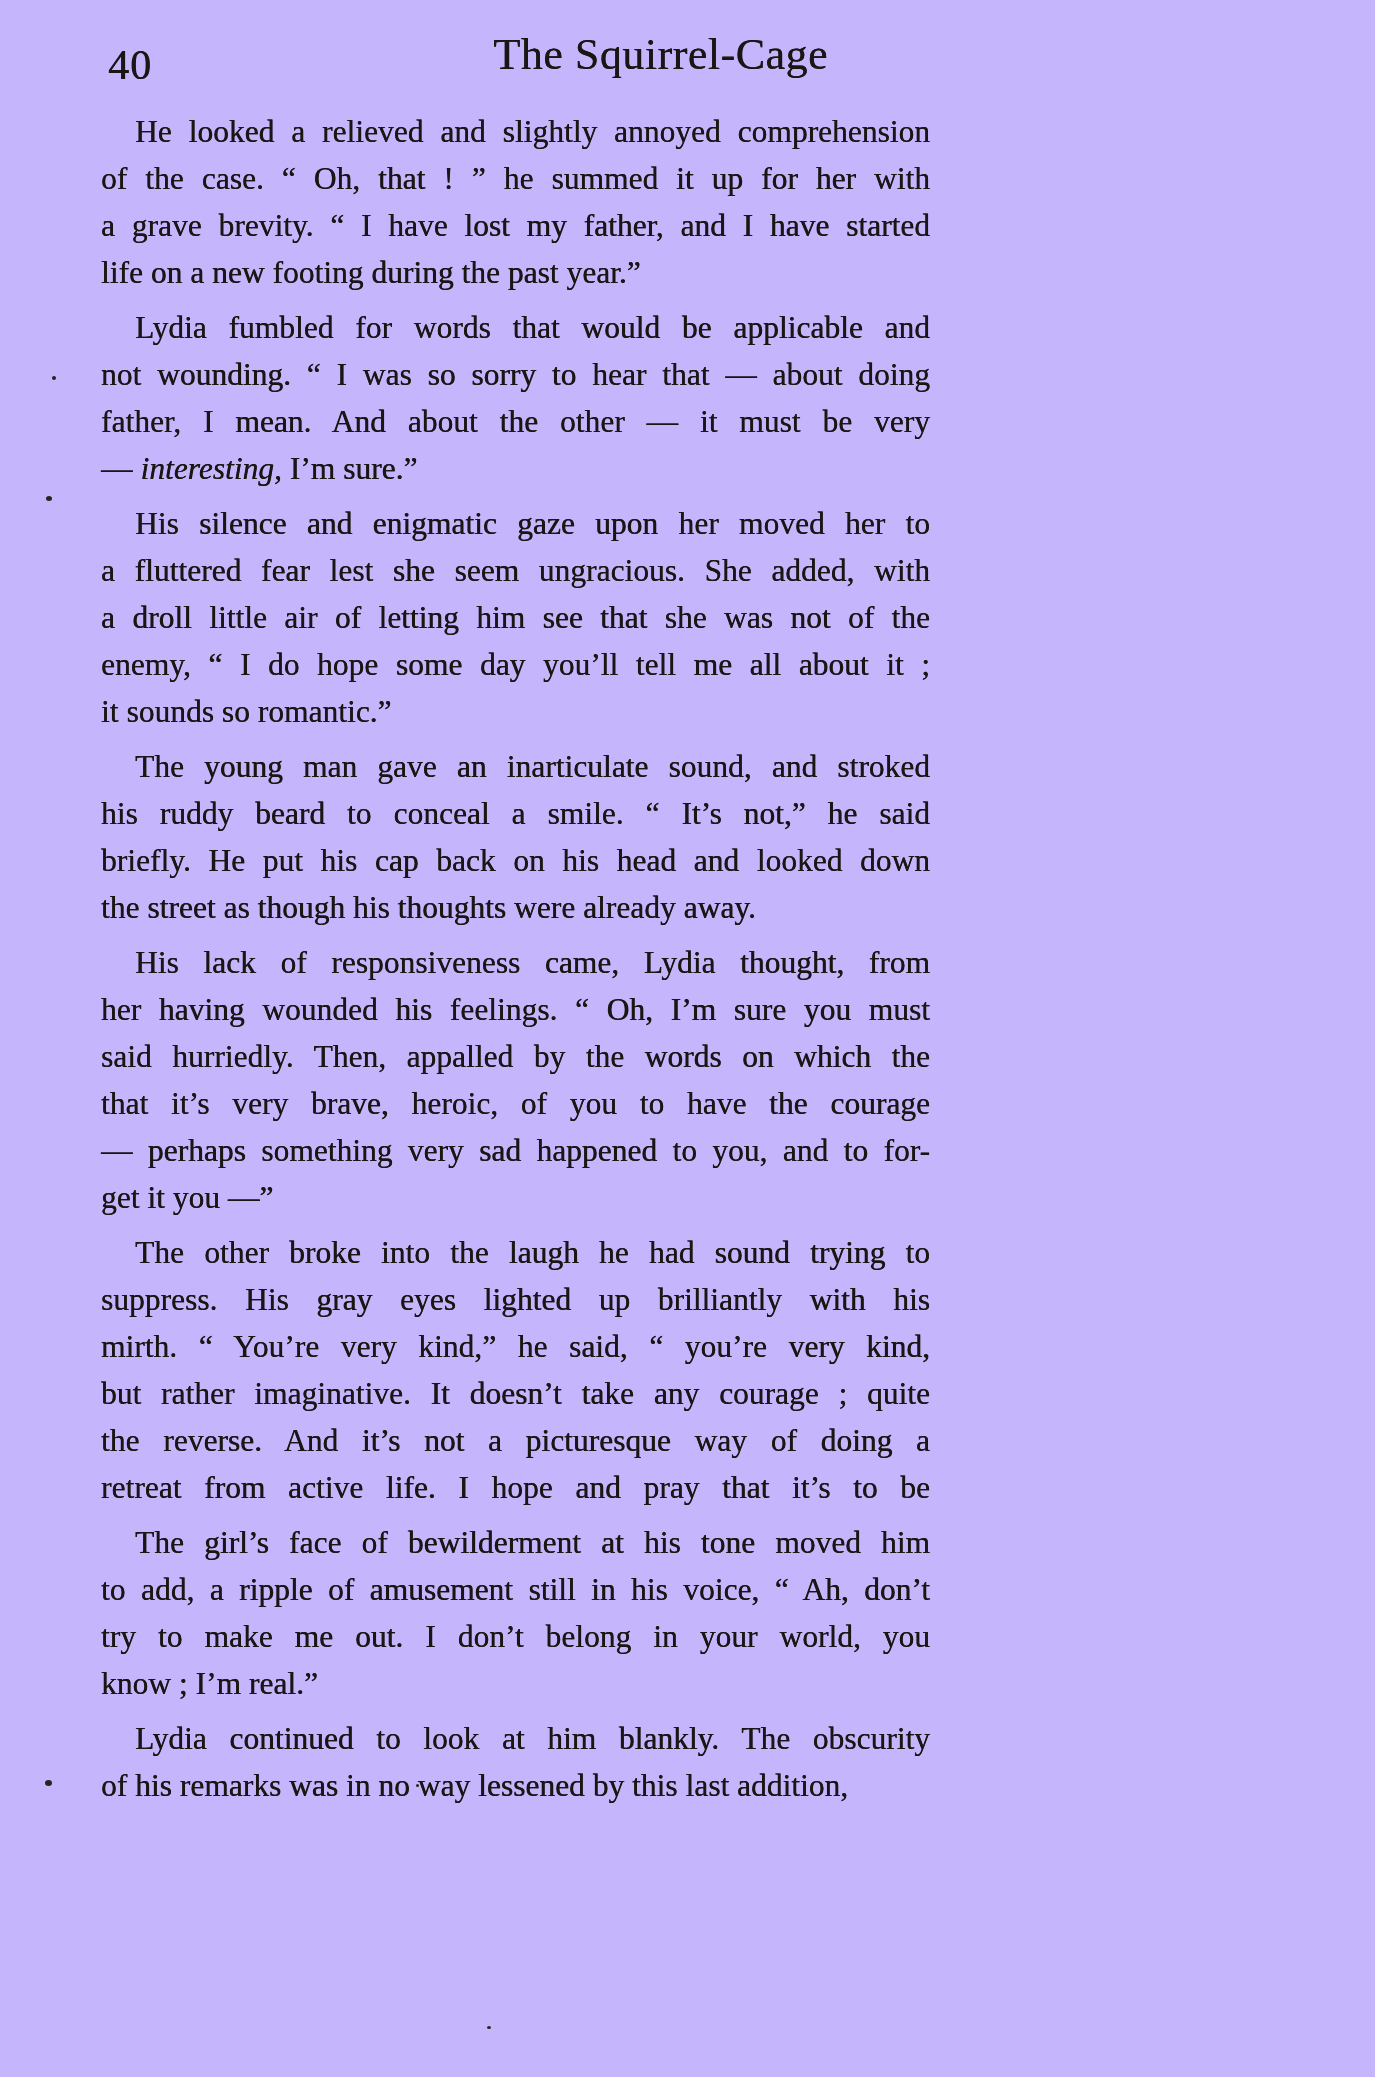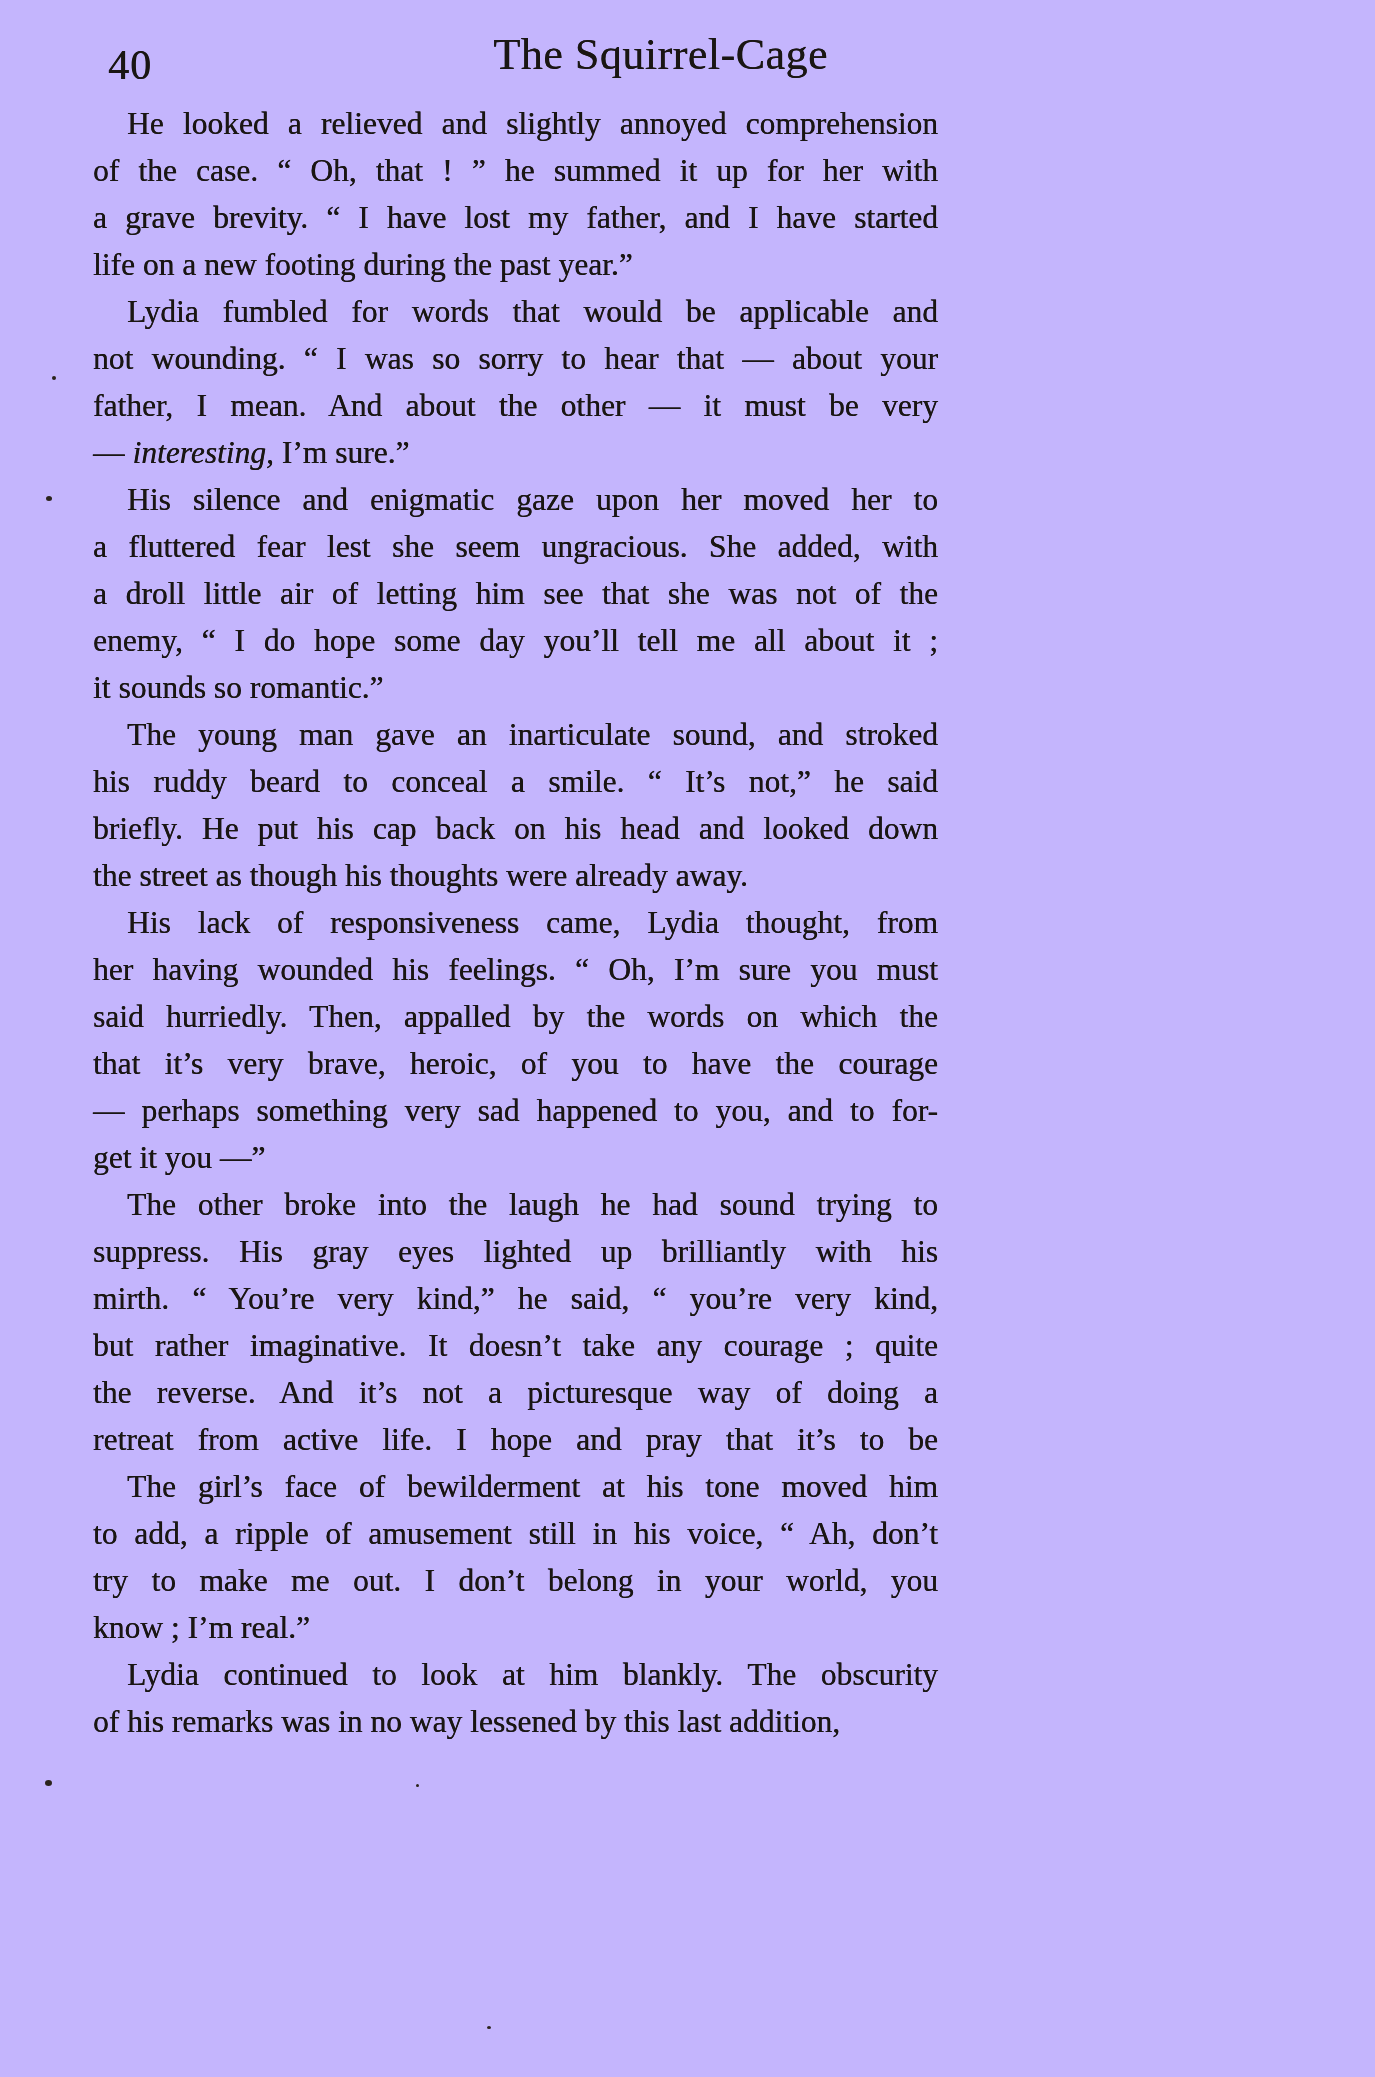--- a/index.html
+++ b/index.html
@@ -26,21 +26,21 @@
     letter-spacing:0.5px;
     text-shadow:0.4px 0 0 currentColor;
   }
   .textblock{
     position:absolute;
     left:93px;top:100px;width:845px;
     font-size:31.5px;
     line-height:47px;
     text-shadow:0.35px 0 0 currentColor;
   }
-  .para{margin:0;padding:0;}
+  .para{margin:8px;padding:0;}
   .line{
     text-align:justify;
     text-align-last:justify;
   }
   .line.first{text-indent:34px;}
   .line.last{text-align-last:left;}
   .line i{font-style:italic;}
   .speck{
     position:absolute;
     background:#2b231b;
@@ -59,21 +59,21 @@
 
     <div class="para">
       <div class="line first">He looked a relieved and slightly annoyed comprehension</div>
       <div class="line">of the case. “ Oh, that ! ” he summed it up for her with</div>
       <div class="line">a grave brevity. “ I have lost my father, and I have started</div>
       <div class="line last">life on a new footing during the past year.”</div>
     </div>
 
     <div class="para">
       <div class="line first">Lydia fumbled for words that would be applicable and</div>
-      <div class="line">not wounding. “ I was so sorry to hear that — about your</div>
+      <div class="line">not wounding. “ I was so sorry to hear that — about doing</div>
       <div class="line">father, I mean. And about the other — it must be very</div>
       <div class="line last">— <i>interesting,</i> I’m sure.”</div>
     </div>
 
     <div class="para">
       <div class="line first">His silence and enigmatic gaze upon her moved her to</div>
       <div class="line">a fluttered fear lest she seem ungracious. She added, with</div>
       <div class="line">a droll little air of letting him see that she was not of the</div>
       <div class="line">enemy, “ I do hope some day you’ll tell me all about it ;</div>
       <div class="line last">it sounds so romantic.”</div>

